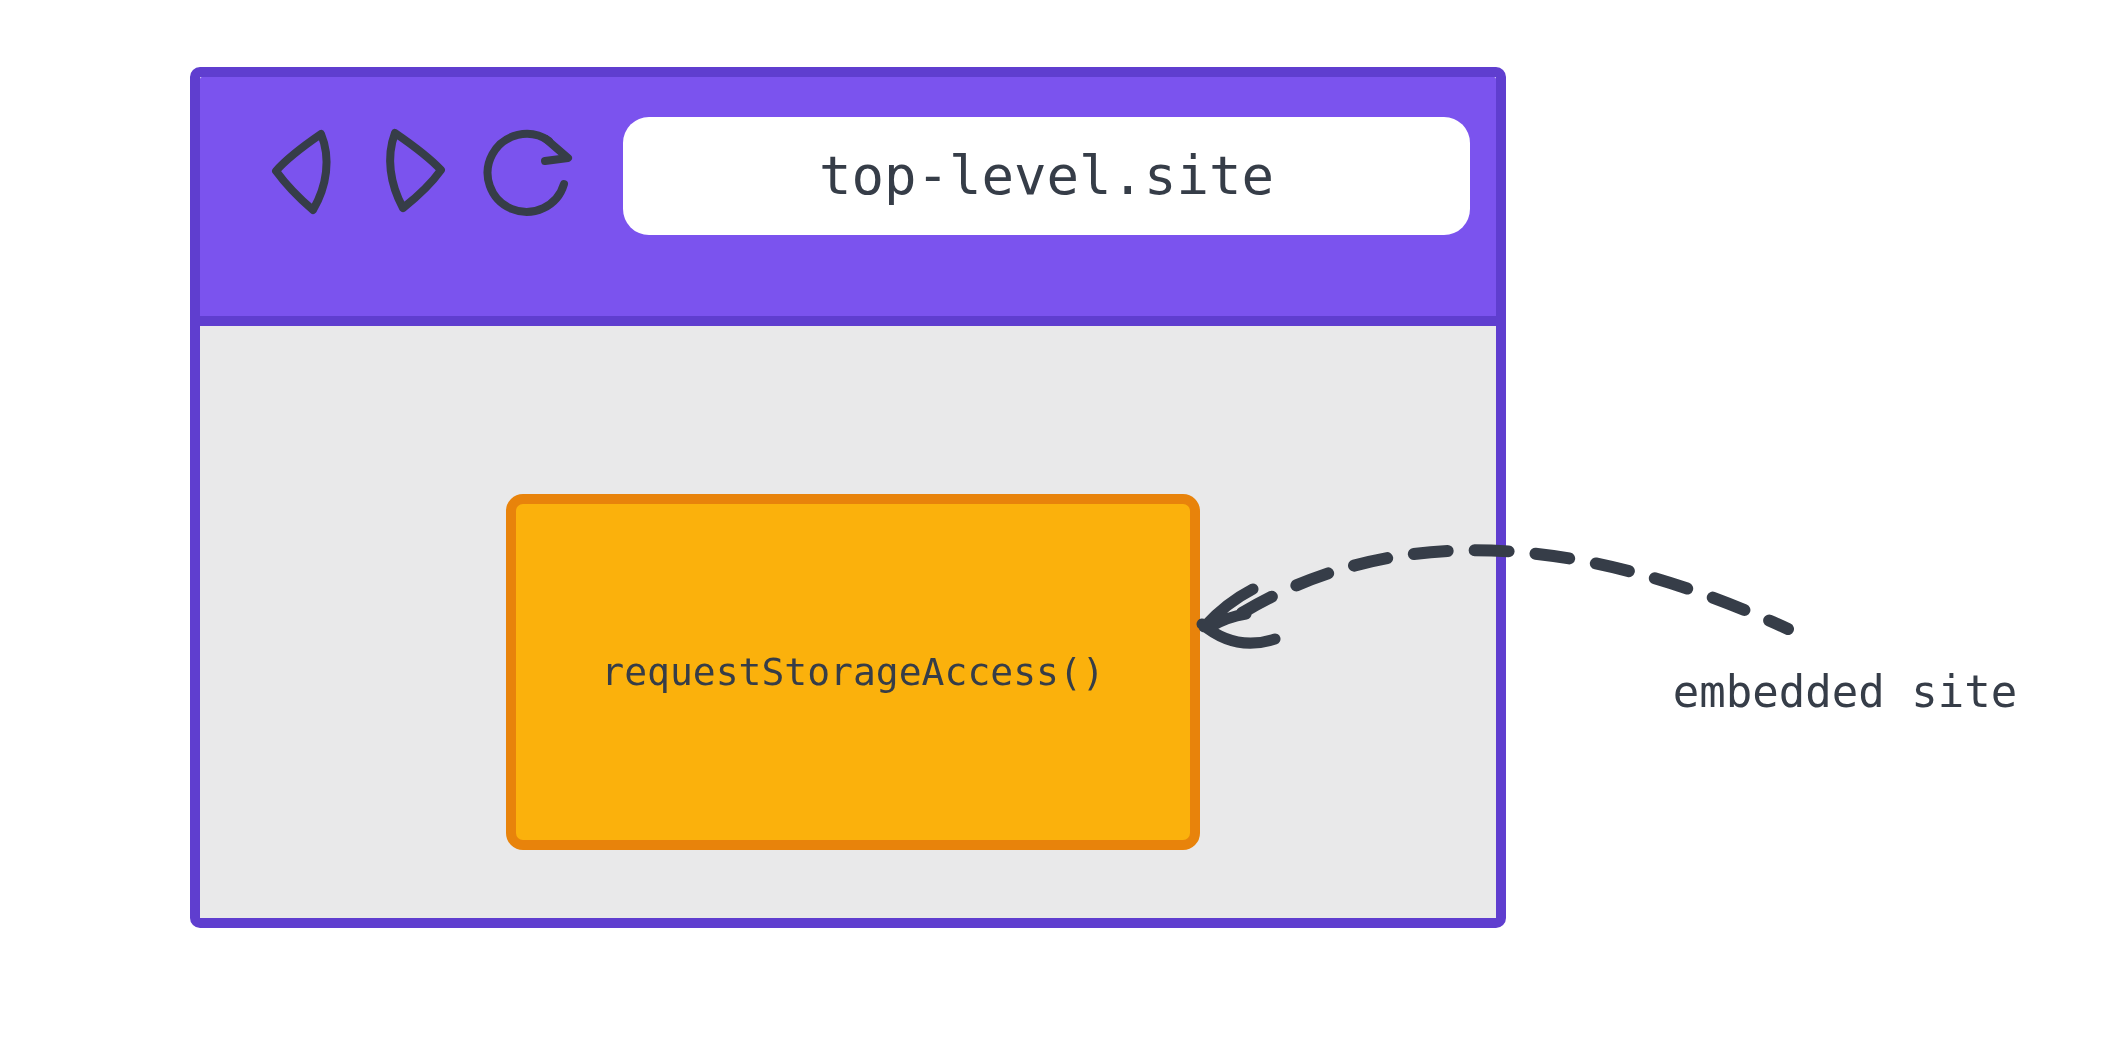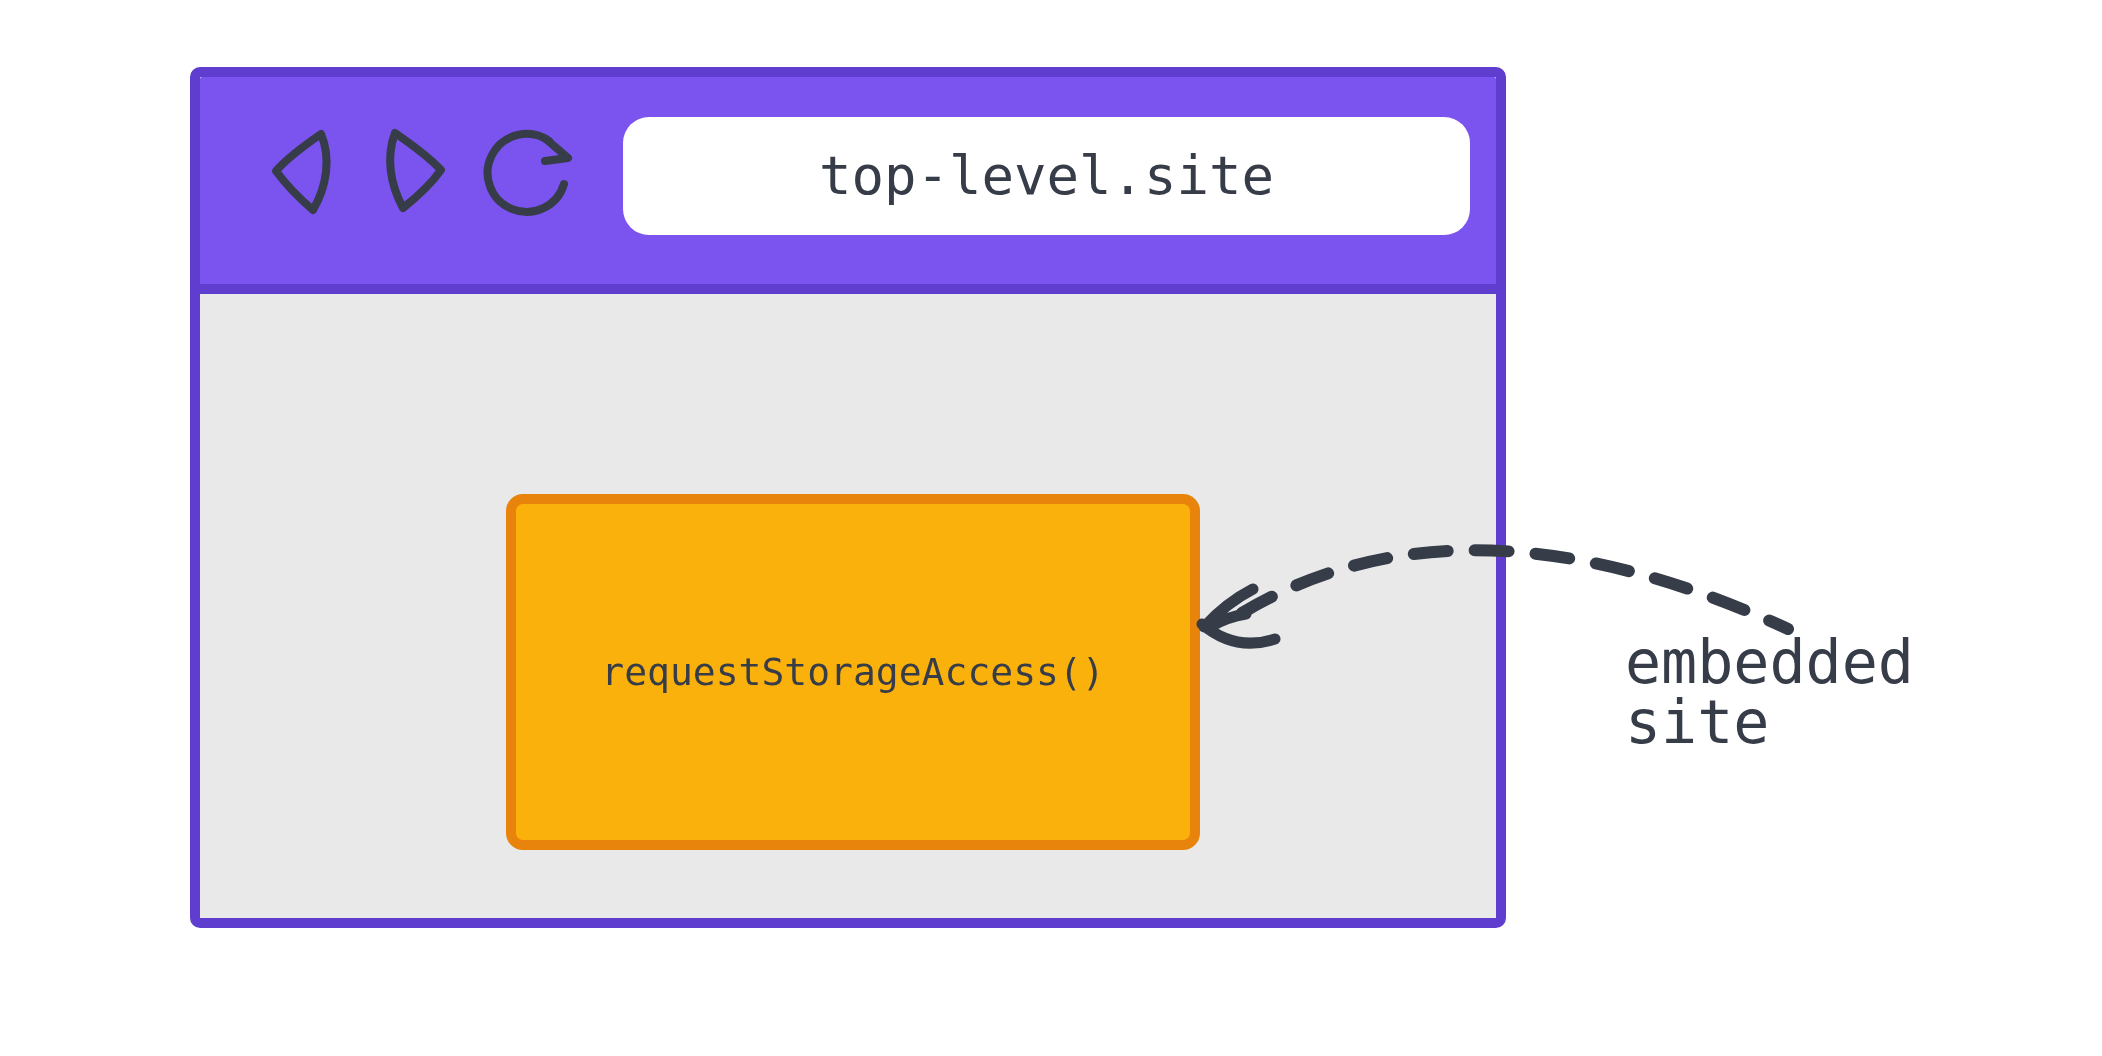--- a/index.html
+++ b/index.html
@@ -26,21 +26,21 @@
   
   .window{
     position:absolute;left:190px;top:67px;
     width:1316px;height:861px;
     background:var(--content-gray);
     border:10px solid var(--window-border-purple);
     border-radius:10px;
   }
   .toolbar{
     position:absolute;left:0;top:0;right:0;
-    height:217px;
+    height:249px;
     background:var(--toolbar-purple);
     border-bottom:10px solid var(--window-border-purple);
     border-radius:2px 2px 0 0;
   }
   .nav-btn{position:absolute;}
   .nav-btn svg{display:block;width:100%;height:100%;}
   .nav-back{left:62px;top:47px;width:78px;height:96px;}
   .nav-forward{left:178px;top:47px;width:78px;height:96px;}
   .nav-reload{left:280px;top:47px;width:100px;height:96px;}
   .icon-stroke{fill:none;stroke:var(--ink);stroke-width:8;stroke-linecap:round;stroke-linejoin:round;}
@@ -75,21 +75,21 @@
     fill:none;stroke:var(--ink);stroke-width:12;
     stroke-linecap:round;stroke-dasharray:34 27;
   }
   .arrow-head{
     fill:none;stroke:var(--ink);stroke-width:11;
     stroke-linecap:round;stroke-linejoin:round;
   }
   .site-label{
     position:absolute;left:1625px;top:652px;width:440px;height:80px;
     display:flex;align-items:center;justify-content:center;
-    font-size:60px;line-height:1;color:var(--ink);
+    font-size:44px;line-height:1;color:var(--ink);
   }
 </style>
 </head>
 <body>
 
 <div class="canvas">
 
   <div class="window">
 
     <div class="toolbar">

